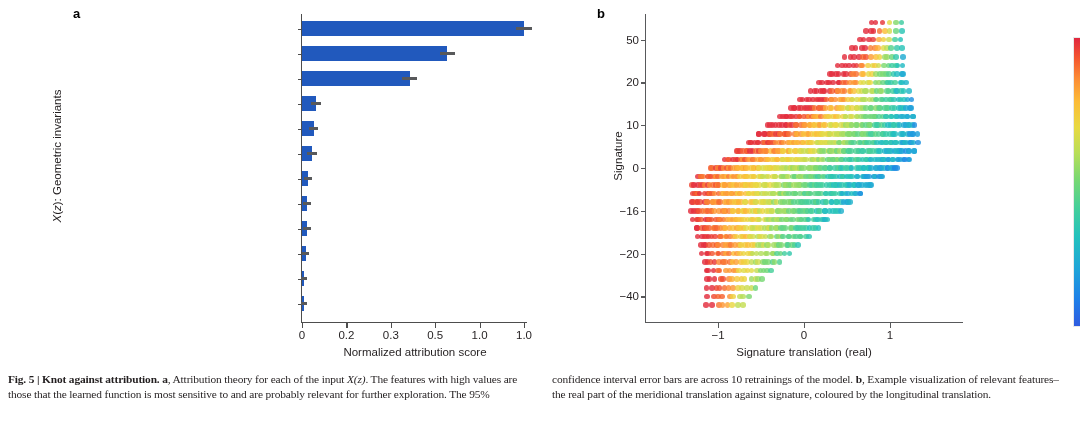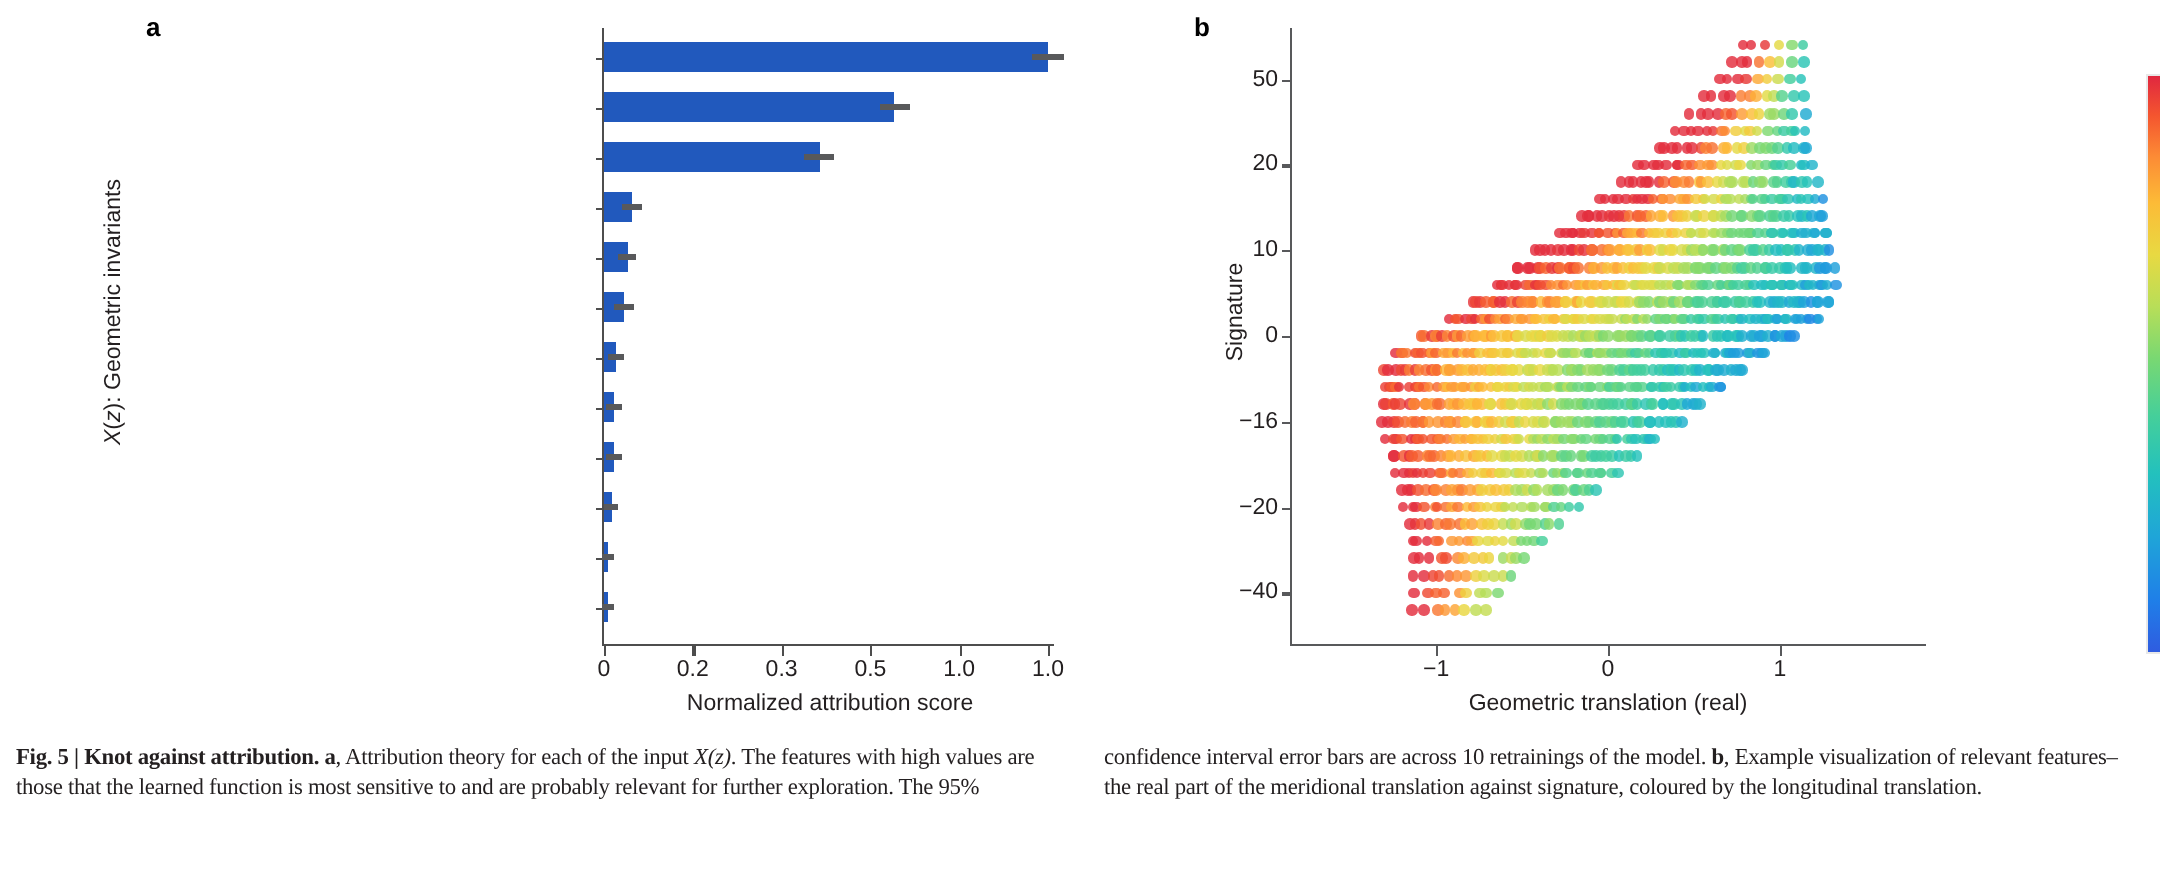--- a/index.html
+++ b/index.html
@@ -1548,21 +1548,21 @@
           <div class="b-yticklabel" style="top: 25.6667px;">50</div>
         </div>
       <div id="b-xticks">
           <div class="b-xtick" style="left: 73.0541px;"></div>
           <div class="b-xticklabel" style="left: 73.0541px;">−1</div>
           <div class="b-xtick" style="left: 159px;"></div>
           <div class="b-xticklabel" style="left: 159px;">0</div>
           <div class="b-xtick" style="left: 244.946px;"></div>
           <div class="b-xticklabel" style="left: 244.946px;">1</div>
         </div>
-      <div class="b-xlabel">Geometric translation (real)</div>
+      <div class="b-xlabel">Signature translation (real)</div>
       <div class="cbar"></div>
       <div id="cbar-ticks"></div>
     </div>
   </div>
 
   <div class="caption" id="caption-left">
     <b>Fig. 5 | </b><b>Knot against attribution. </b><b>a</b><span>, Attribution theory for each of the input </span><i>X(z)</i><span>. The features with high values are those that the learned function is most sensitive to and are probably relevant for further exploration. The 95% </span>
   </div>
   <div class="caption" id="caption-right">
     <span>confidence interval error bars are across 10 retrainings of the model. </span><b>b</b><span>, Example visualization of relevant features–the real part of the meridional translation against signature, coloured by the longitudinal translation.</span>

